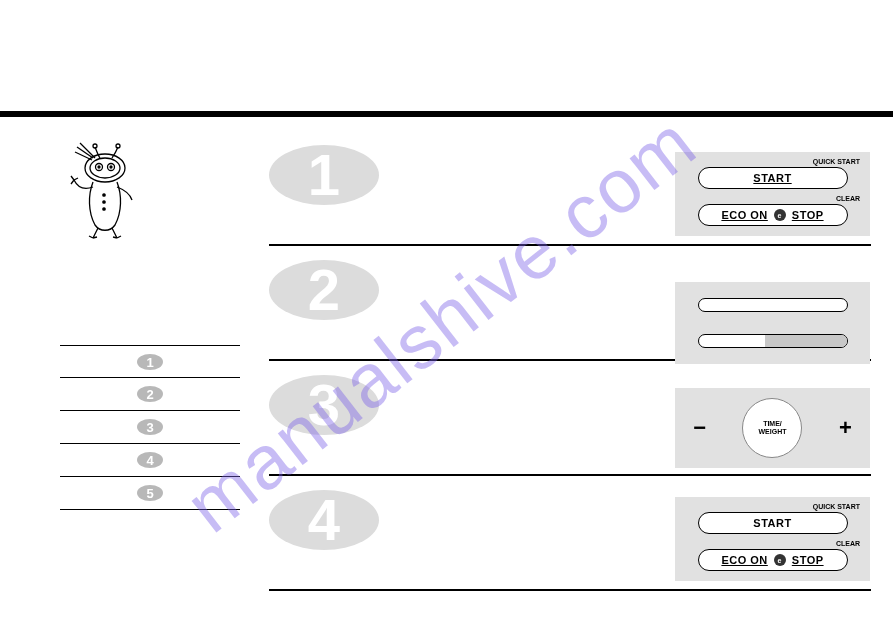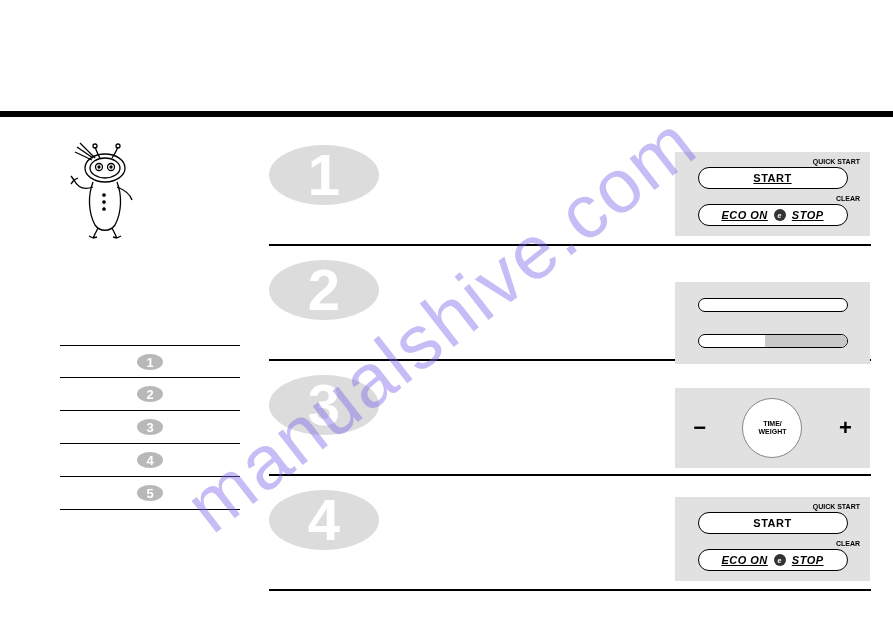--- a/index.html
+++ b/index.html
@@ -9,21 +9,21 @@
     .left-list { position: absolute; top: 345px; left: 60px; width: 180px; }
     .left-list .row { border-bottom: 1.5px solid #000; height: 33px; display: flex; align-items: center; justify-content: center; }
     .left-list .row:first-child { border-top: 1.5px solid #000; }
     .step-col { position: absolute; left: 269px; width: 135px; }
     .step-num { width: 110px; height: 60px; }
     .step-line { position: absolute; left: 269px; height: 1.5px; background: #000; right: 22px; }
     .panel { position: absolute; left: 675px; width: 195px; background: #e1e1e1; }
     .panel .tiny { font-size: 7px; font-weight: bold; text-align: right; padding: 2px 10px 2px 0; color: #000; }
     .pill-btn { margin: 0 auto 4px; width: 150px; height: 22px; background: #fff; border: 1px solid #000; border-radius: 11px; display: flex; align-items: center; justify-content: center; font-size: 11px; font-weight: bold; letter-spacing: 0.5px; text-align: right; }
     .pill-btn.under { text-decoration: underline; }
-    .eco-stop { display: flex; align-items: center; gap: 6px; font-style: italic; }
+    .eco-stop { display: flex; align-items: center; gap: 6px; }
     .eco-stop .eco { text-decoration: underline; }
     .eco-stop .dot { width: 12px; height: 12px; background: #333; border-radius: 50%; display: flex; align-items: center; justify-content: center; color: #fff; font-size: 7px; }
     .eco-stop .stop { text-decoration: underline; font-weight: bold; }
     .prog-bar { margin: 6px auto; width: 150px; height: 14px; border: 1px solid #000; border-radius: 7px; background: #fff; position: relative; overflow: hidden; }
     .prog-fill { position: absolute; top: 0; bottom: 0; background: #c8c8c8; }
     .dial-panel { display: flex; align-items: center; justify-content: space-around; height: 80px; }
     .sign { font-size: 22px; font-weight: bold; color: #000; }
     .circle { width: 60px; height: 60px; background: #fff; border: 1px solid #888; border-radius: 50%; display: flex; align-items: center; flex-direction: column; justify-content: center; font-size: 7px; font-weight: bold; line-height: 1.1; text-align: center; }
     .watermark { position: absolute; font-size: 76px; font-weight: normal; color: rgba(122, 96, 232, 0.42); transform: rotate(-38deg); transform-origin: center; pointer-events: none; letter-spacing: 2px; white-space: nowrap; }
   </style>

